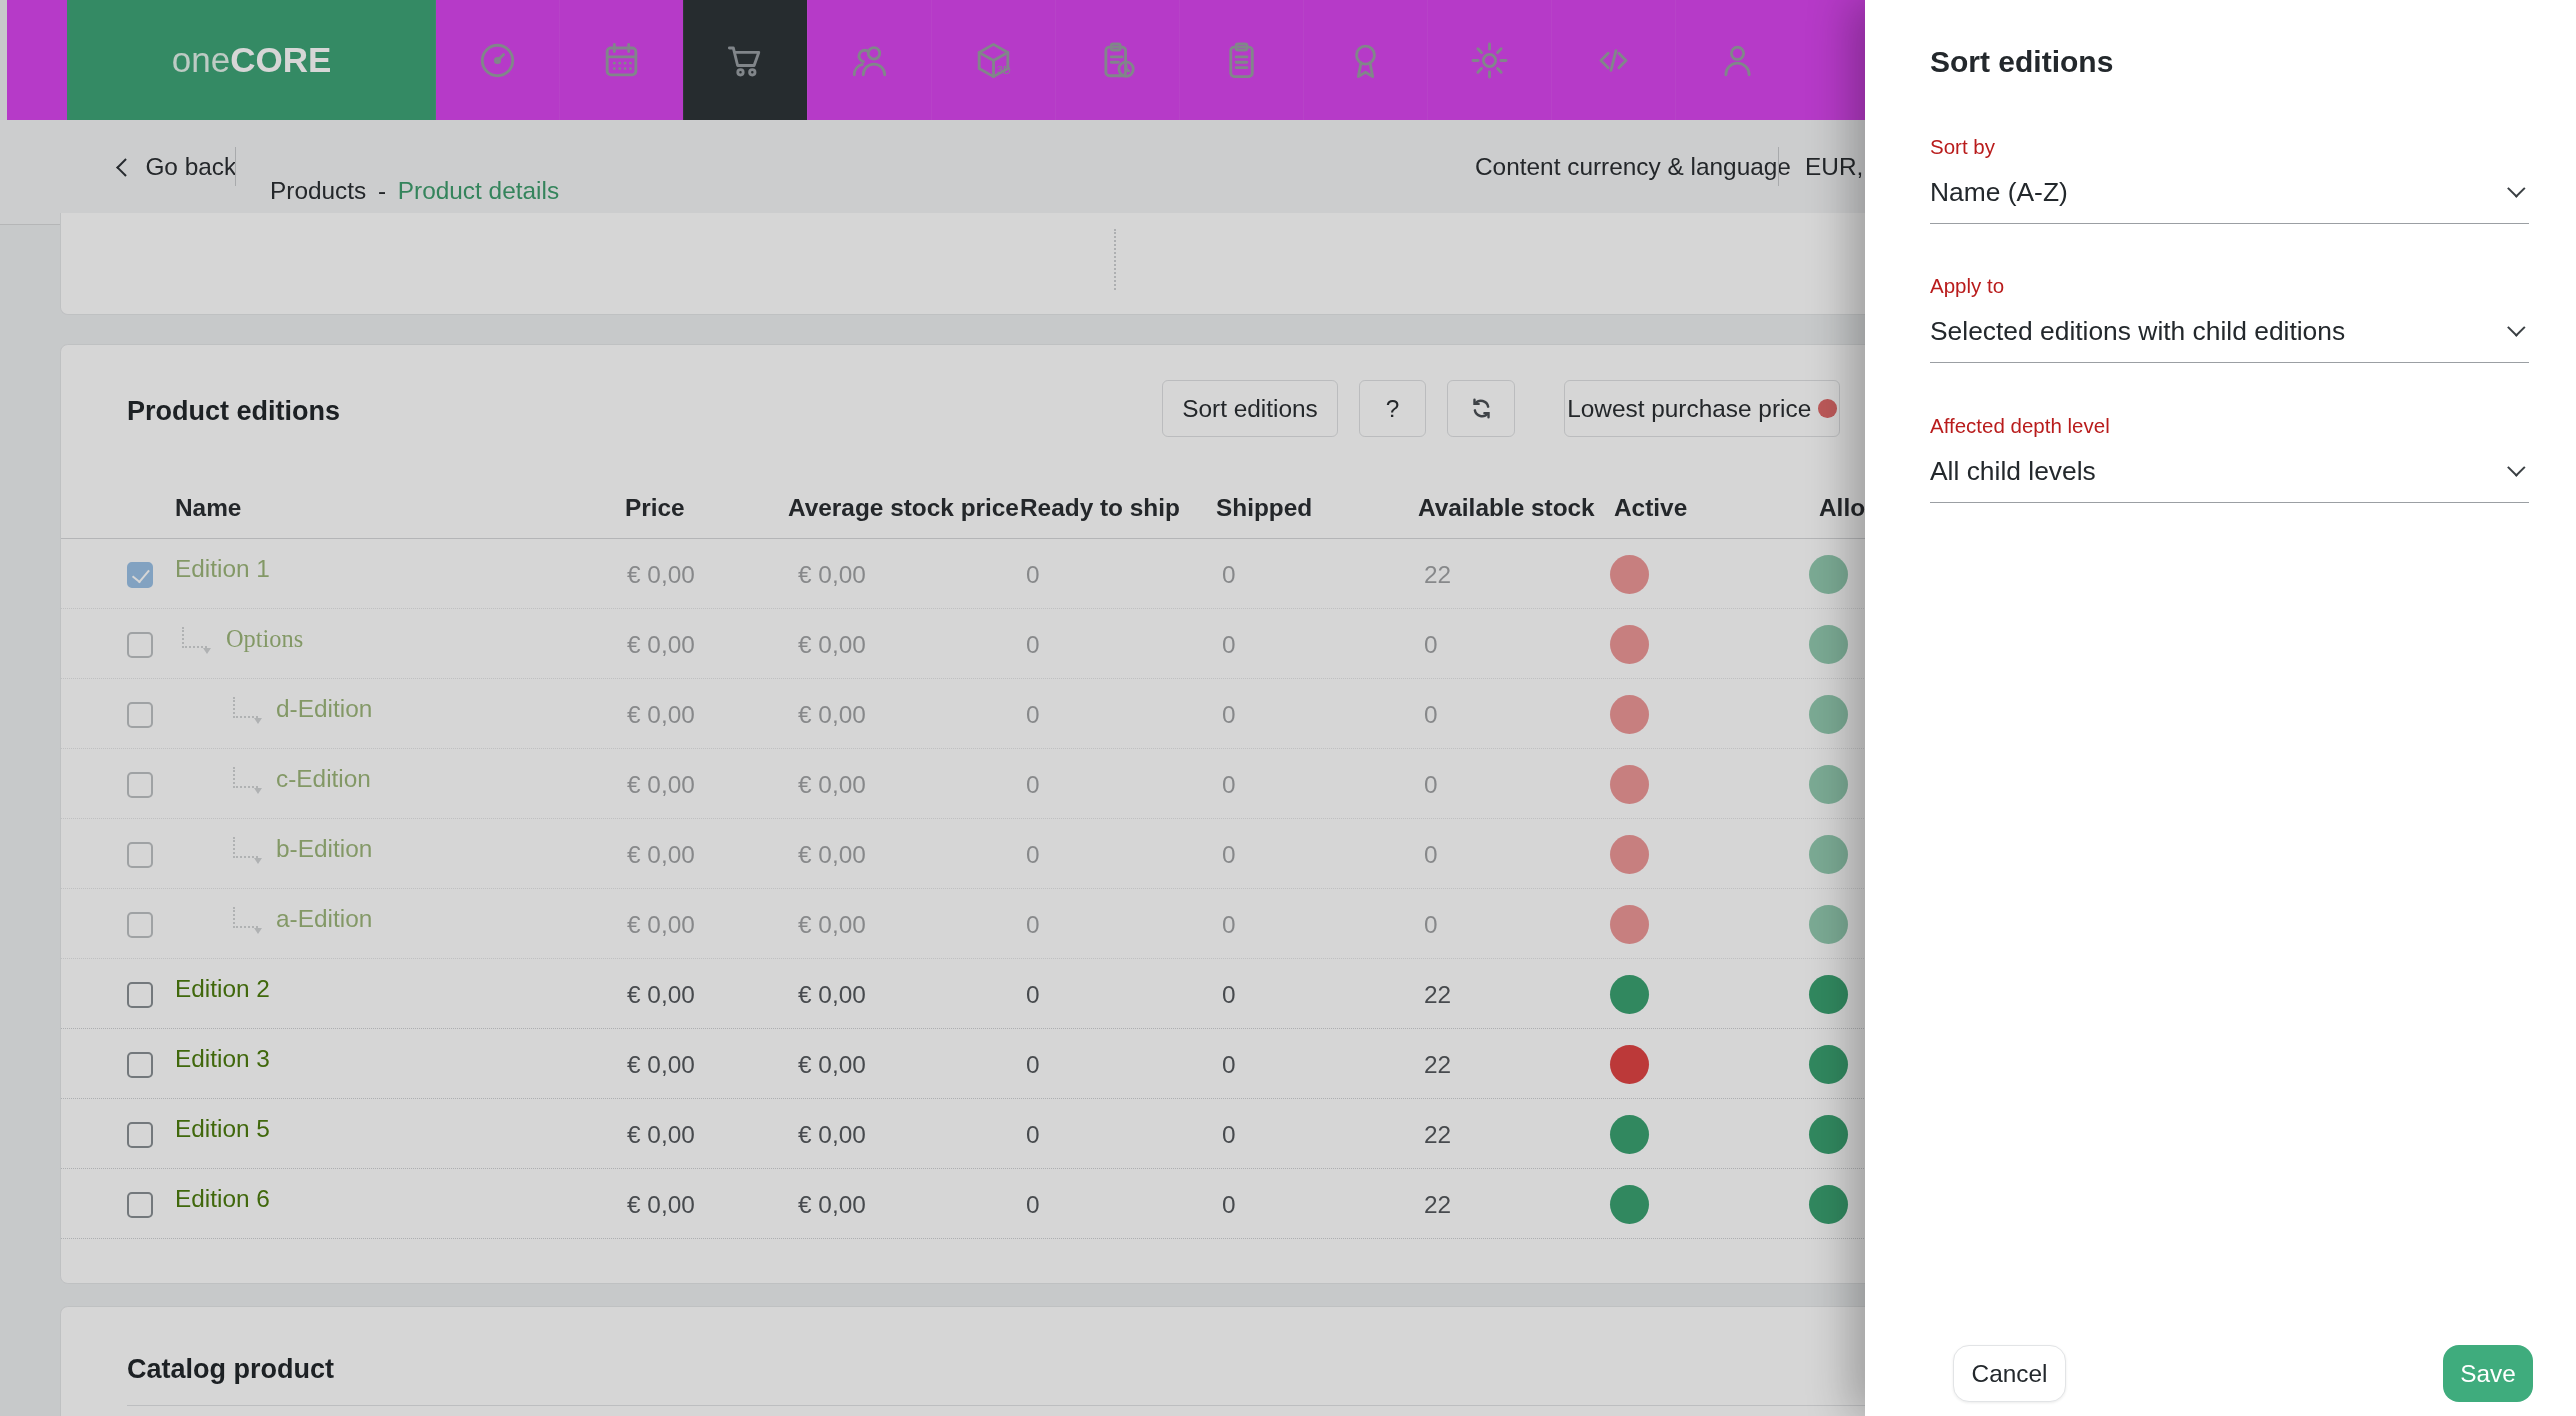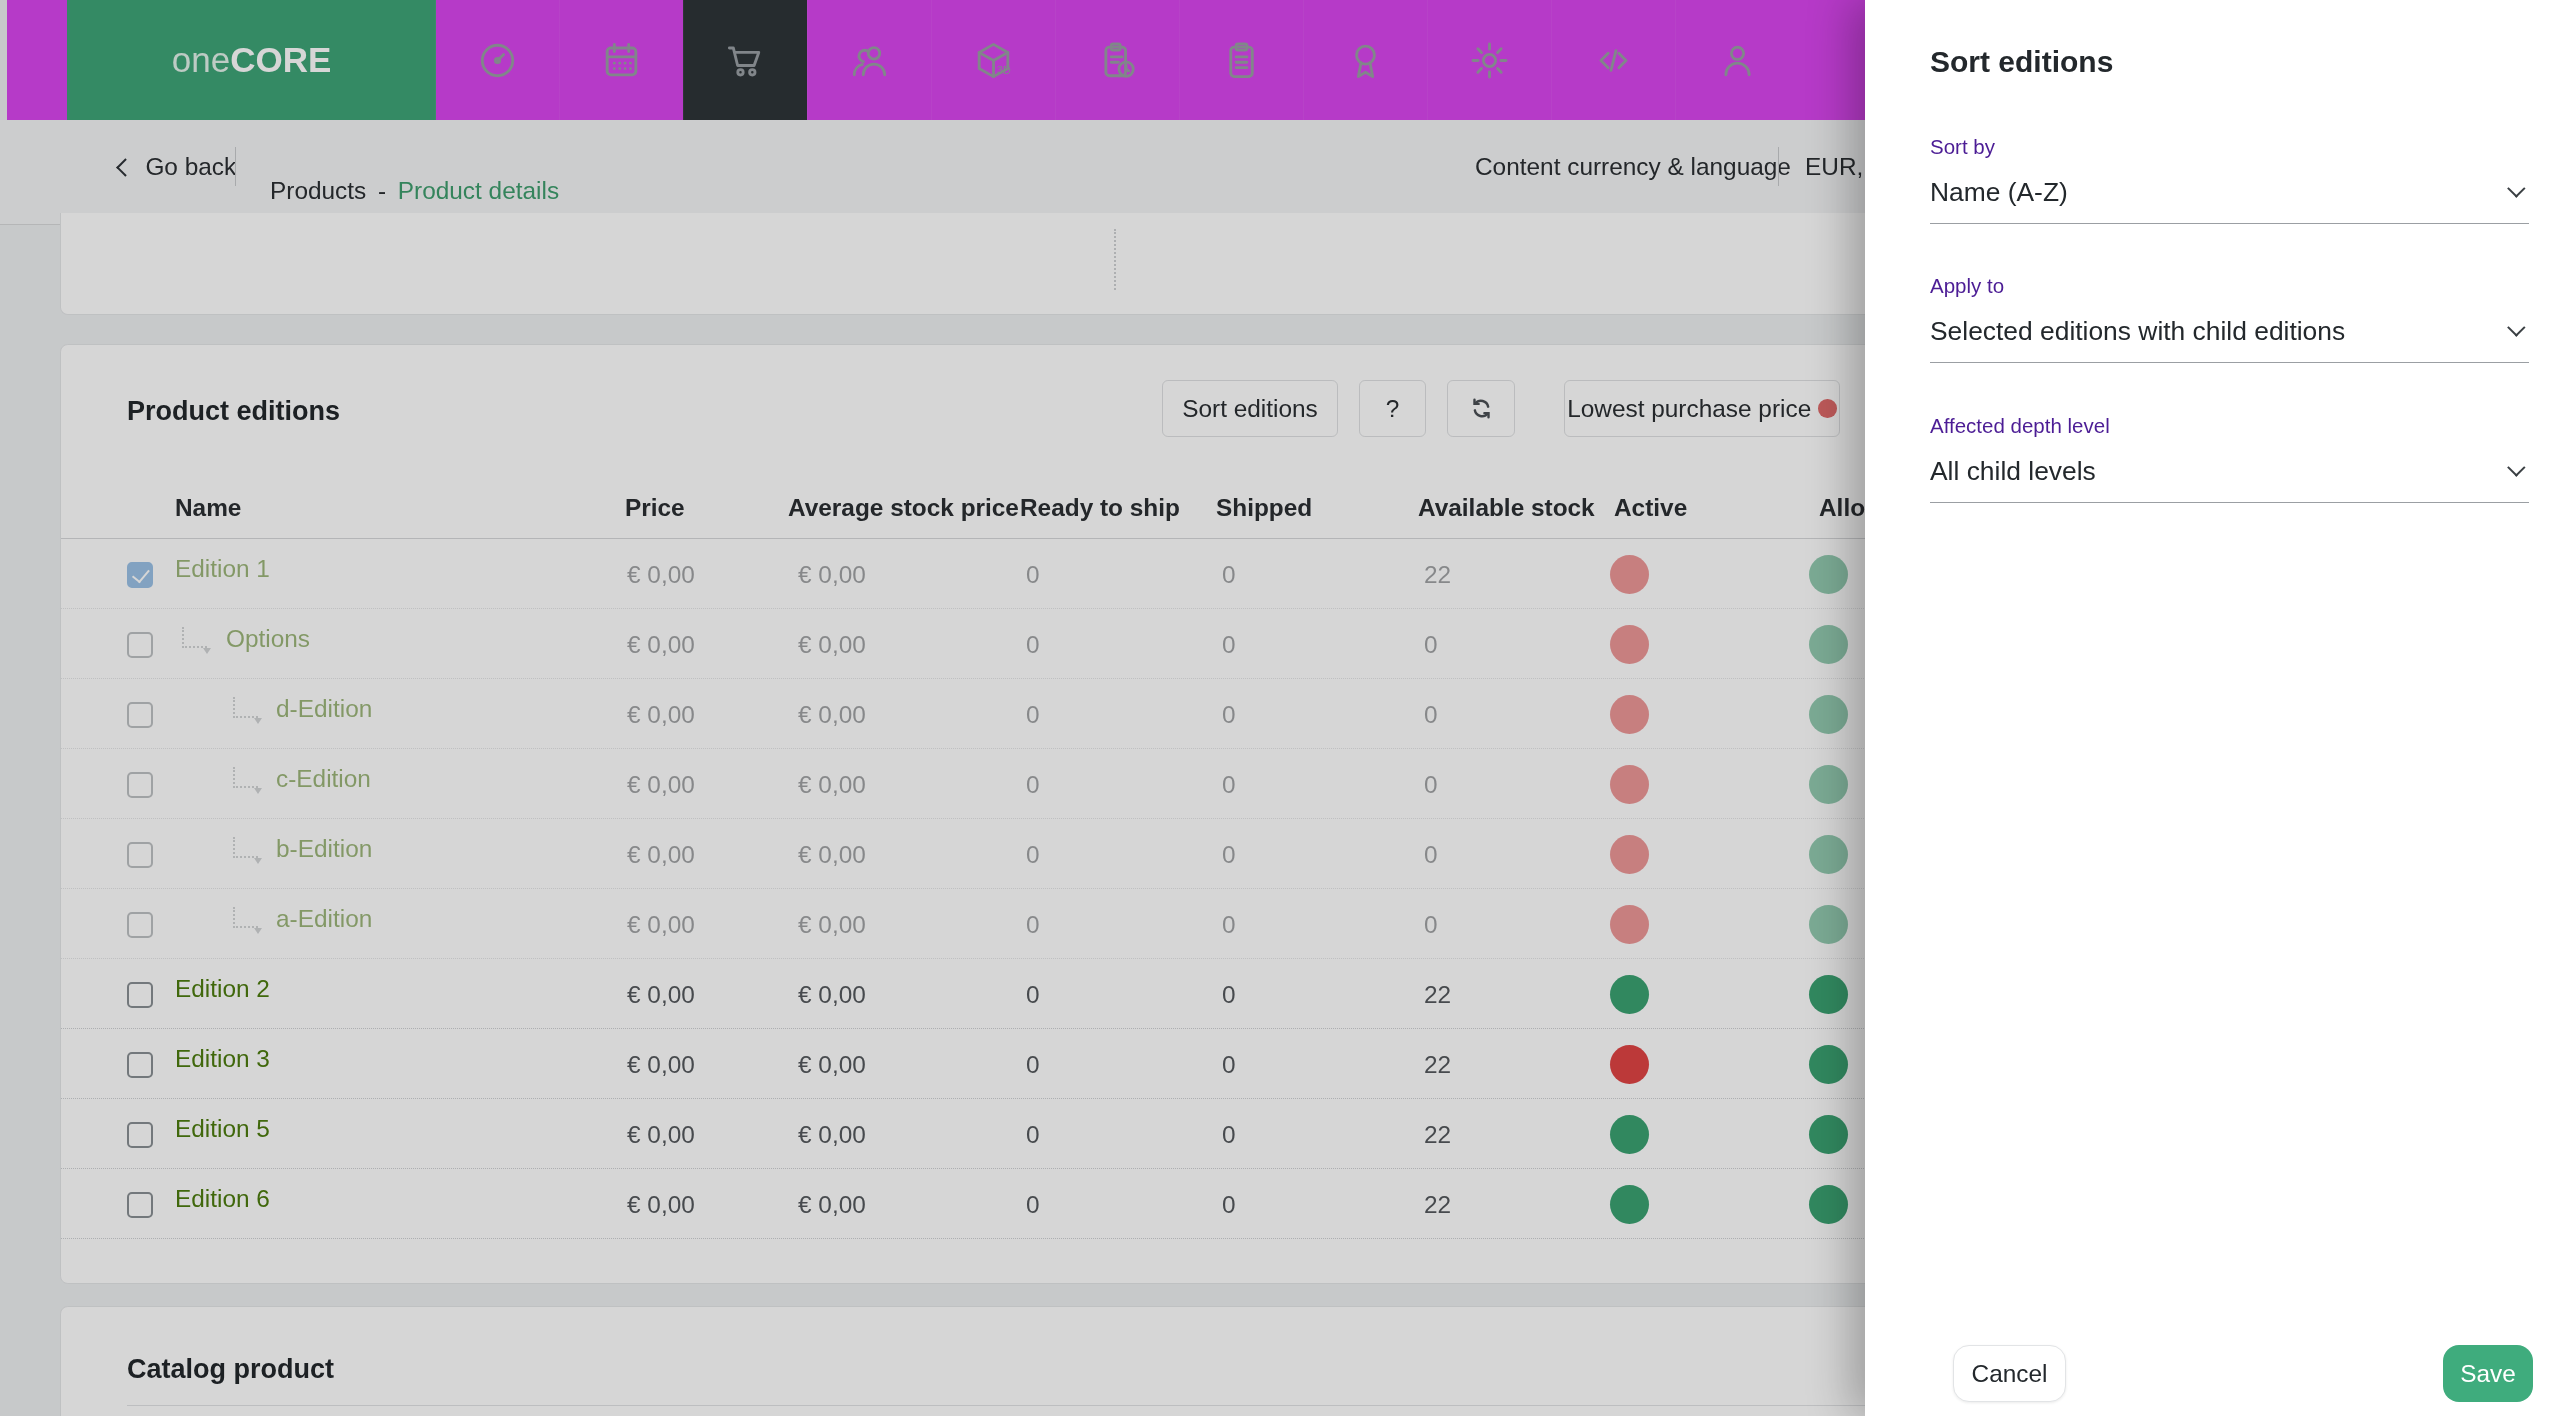--- a/index.html
+++ b/index.html
@@ -67,37 +67,37 @@
       background:#fff;cursor:pointer;}
   .cb.checked{background:#4A90D2;border-color:#4A90D2;}
   .cb.checked::after{content:"";position:absolute;left:6.8px;top:2px;width:7.8px;height:13.7px;
       border-right:2.9px solid #fff;border-bottom:2.9px solid #fff;transform:rotate(40deg);}
   .conn{position:absolute;top:17.6px;width:25.4px;height:21.5px;border-left:2px dotted #aeb2b5;
         border-bottom:2px dotted #aeb2b5;}
   .conn::after{content:"";position:absolute;right:-3.9px;bottom:-7.8px;width:0;height:0;
         border-left:4.9px solid transparent;border-right:4.9px solid transparent;border-top:6.8px solid #aeb2b5;}
   .conn.l1{left:121px;} .conn.l2{left:172px;}
   .rname{position:absolute;top:16px;color:#4d7c0f;cursor:pointer;}
-  .rname.l0{left:114px;} .rname.l1{left:165px;} .rname.l2{left:215px;}
+  .rname.l0{left:114px;} .rname.l1{left:165px;font-family:Liberation Serif, serif;} .rname.l2{left:215px;}
   .val{position:absolute;top:21.5px;color:#55595d;}
   .v-price{left:566px;} .v-avg{left:737px;} .v-ready{left:965px;} .v-shipped{left:1161px;} .v-avail{left:1363px;}
   .circle{position:absolute;top:15.6px;width:39px;height:39px;border-radius:50%;}
   .c-active{left:1549px;} .c-allow{left:1748px;}
   .circle.green{background:#3BA272;} .circle.red{background:#E04545;}
 
   
   .dim{position:absolute;inset:0;background:rgba(0,0,0,0.16);z-index:50;}
 
   
   .drawer{position:absolute;left:1865px;top:0;width:711px;height:1416px;background:#ffffff;z-index:100;
           box-shadow:-13.7px 0 43px rgba(0,0,0,0.28);}
   .drawer-title{position:absolute;left:65px;top:45px;font-size:30px;font-weight:700;color:#23282c;}
   .field{position:absolute;left:65px;width:599px;}
   .f0{top:135px;} .f1{top:274px;} .f2{top:414px;}
-  .f-label{font-size:20.5px;color:#4c1d95;}
+  .f-label{font-size:20.5px;color:#b91c1c;}
   .f-select{position:relative;margin-top:13.7px;height:51px;border-bottom:1px solid #9b9fa3;cursor:pointer;}
   .f-value{font-size:26.4px;color:#23282c;line-height:39px;}
   .f-chevron{position:absolute;right:5.9px;top:9.8px;width:12.7px;height:12.7px;
              border-right:2.4px solid #3a3f43;border-bottom:2.4px solid #3a3f43;transform:rotate(45deg);}
   .d-btn{position:absolute;top:1345px;height:57px;border-radius:16px;font-size:24.4px;
          display:flex;align-items:center;justify-content:center;cursor:pointer;}
   .btn-cancel{left:88px;width:113px;background:#fff;border:1px solid #e2e4e6;color:#23282c;
               box-shadow:0 1px 2.9px rgba(0,0,0,0.08);}
   .btn-save{right:43px;width:90px;background:#3FAC7D;color:#fff;border:none;}
 </style>

